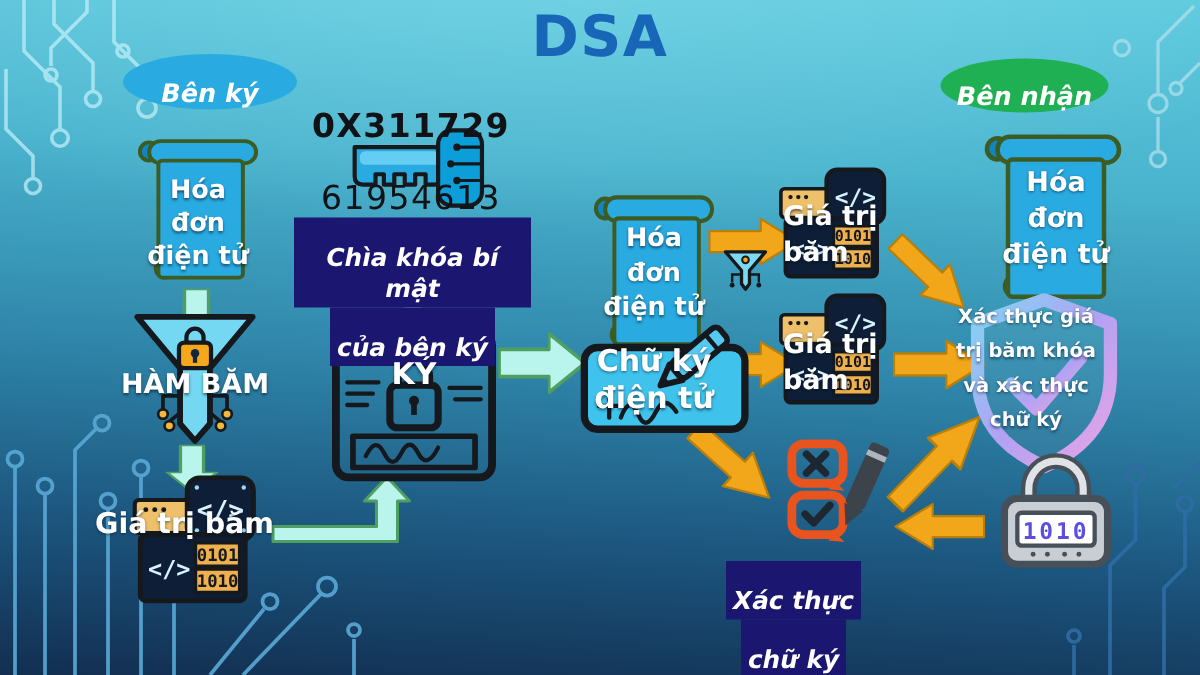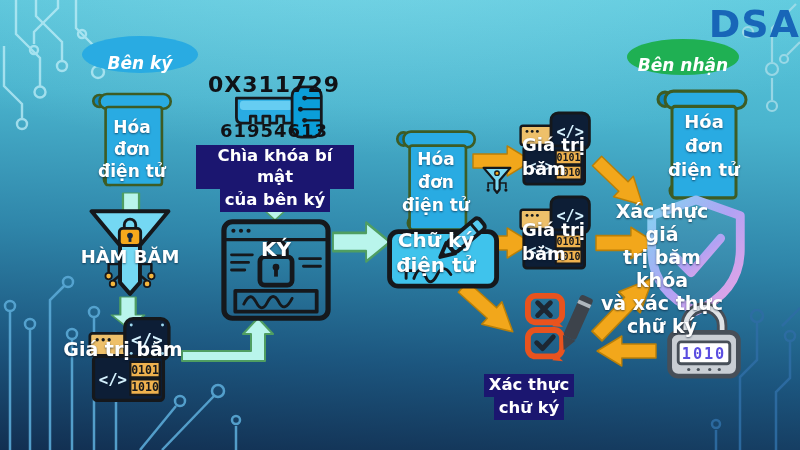--- a/index.html
+++ b/index.html
@@ -7,22 +7,22 @@
     font-family:"DejaVu Sans","Liberation Sans",sans-serif;
     background:
       radial-gradient(120% 80% at 45% -15%, rgba(170,238,248,.38), rgba(170,238,248,0) 62%),
       linear-gradient(183deg,#5cc9dd 0%,#4ab4ce 26%,#2f86aa 54%,#1c567f 78%,#122f51 100%);}
   .abs{position:absolute;}
   .txt{color:#fff;font-weight:bold;text-shadow:0 1px 2px rgba(5,20,40,.6);line-height:1.22;}
   .ctr{text-align:center;}
   .lines span{display:block;}
   .cap{text-align:center;line-height:21px;}
   .cap span{display:inline-block;background:#1b1670;color:#fff;font-weight:bold;
-    padding:0 5px 2px;font-size:16.5px;text-shadow:none;}
-  .title{font-size:38px;font-weight:bold;color:#1866b8;letter-spacing:1px;text-align:right;}
+    padding:16px 5px 2px;font-size:16.5px;text-shadow:none;font-style:italic;}
+  .title{font-size:38px;font-weight:bold;color:#1866b8;letter-spacing:1px;}
   .ellipse{border-radius:50%;display:flex;align-items:flex-end;justify-content:center;
     color:#fff;font-weight:bold;font-size:17px;font-style:italic;}
   svg{overflow:visible;}
   .z0{z-index:0}.z1{z-index:1}.z2{z-index:2}.z3{z-index:3}
 </style>
 </head>
 <body>
 
 <div class="stage">
 
@@ -168,21 +168,21 @@
       <path d="M16,26 H92 Q102,26 102,36 V52 Q102,62 92,62 H84 V52 H74 V62 H64 V52 H54 V62 H44 V52 H36 V62 H24 Q16,62 16,54 Z" fill="#29abe2" stroke-width="4"></path>
       <rect x="21" y="30" width="76" height="13" rx="5" fill="#66cdf2" stroke="none"></rect>
       <rect x="96" y="10" width="42" height="72" rx="13" fill="#0b9ed9" stroke-width="4"></rect>
       <path d="M136,26 h-20 M136,42 h-26 M136,58 h-20" fill="none" stroke-width="3"></path>
       <circle cx="114" cy="26" r="3.5" fill="#15181c" stroke="none"></circle>
       <circle cx="108" cy="42" r="3.5" fill="#15181c" stroke="none"></circle>
       <circle cx="114" cy="58" r="3.5" fill="#15181c" stroke="none"></circle>
     </g>
   </svg>
   <div class="abs z3 ctr" style="left:206px;top:55px;width:136px;font-size:22px;font-weight:bold;color:#101216;letter-spacing:1px;margin-top:17px;">0X311729</div>
-  <div class="abs z3 ctr" style="left:206px;top:120px;width:136px;font-size:18px;font-weight:bold;color:#101216;letter-spacing:1px;">61954613</div>
+  <div class="abs z3 ctr" style="left:206px;top:120px;width:136px;font-size:22px;font-weight:normal;color:#101216;letter-spacing:1px;">61954613</div>
   <div class="abs z3 cap" style="left:196px;top:145px;width:158px;">
     <span>Chìa khóa bí mật</span><br>
     <span>của bên ký</span>
   </div>
 
   <svg class="abs z2" style="left:219px;top:217px;" width="114" height="106" viewBox="0 0 120 112">
     <g fill="none" stroke="#15181c" stroke-linecap="round" stroke-linejoin="round">
       <rect x="5" y="5" width="110" height="102" rx="9" stroke-width="5.5"></rect>
       <line x1="5" y1="24" x2="115" y2="24" stroke-width="3.5"></line>
       <circle cx="15" cy="14.5" r="2.2" fill="#15181c" stroke="none"></circle>
@@ -301,21 +301,21 @@
     <defs>
       <linearGradient id="sg" x1="0" y1="0" x2="1" y2="1">
         <stop offset="0" stop-color="#82d4f2"></stop>
           <stop offset="0.5" stop-color="#b2a2f4"></stop>
           <stop offset="1" stop-color="#eaa4e4"></stop>
       </linearGradient>
     </defs>
     <path d="M60,7 L105,23 V57 C105,89 87,108 60,120 C33,108 15,89 15,57 V23 Z" fill="rgba(255,255,255,0.05)" stroke="url(#sg)" stroke-width="9" stroke-linejoin="round"></path>
     <path d="M38,64 L55,81 L85,46" fill="none" stroke="url(#sg)" stroke-width="9" stroke-linecap="round" stroke-linejoin="round"></path>
   </svg>
-  <div class="abs z3 txt ctr lines" style="left:596px;top:200px;width:132px;font-size:19px;line-height:23px;">
+  <div class="abs z3 txt ctr lines" style="left:618px;top:200px;width:132px;font-size:13px;line-height:23px;">
     <span>Xác thực giá</span>
     <span>trị băm khóa</span>
     <span>và xác thực</span>
     <span>chữ ký</span>
   </div>
 
   <svg class="abs z2" style="left:523px;top:291px;" width="84" height="82" viewBox="0 0 86 84">
     <g fill="none" stroke-linecap="round" stroke-linejoin="round">
       <rect x="5" y="5" width="35" height="27" rx="8" stroke="#e8531e" stroke-width="6"></rect>
       <path d="M34,30 l7,7 l-11,-1 Z" fill="#e8531e" stroke="none"></path>

